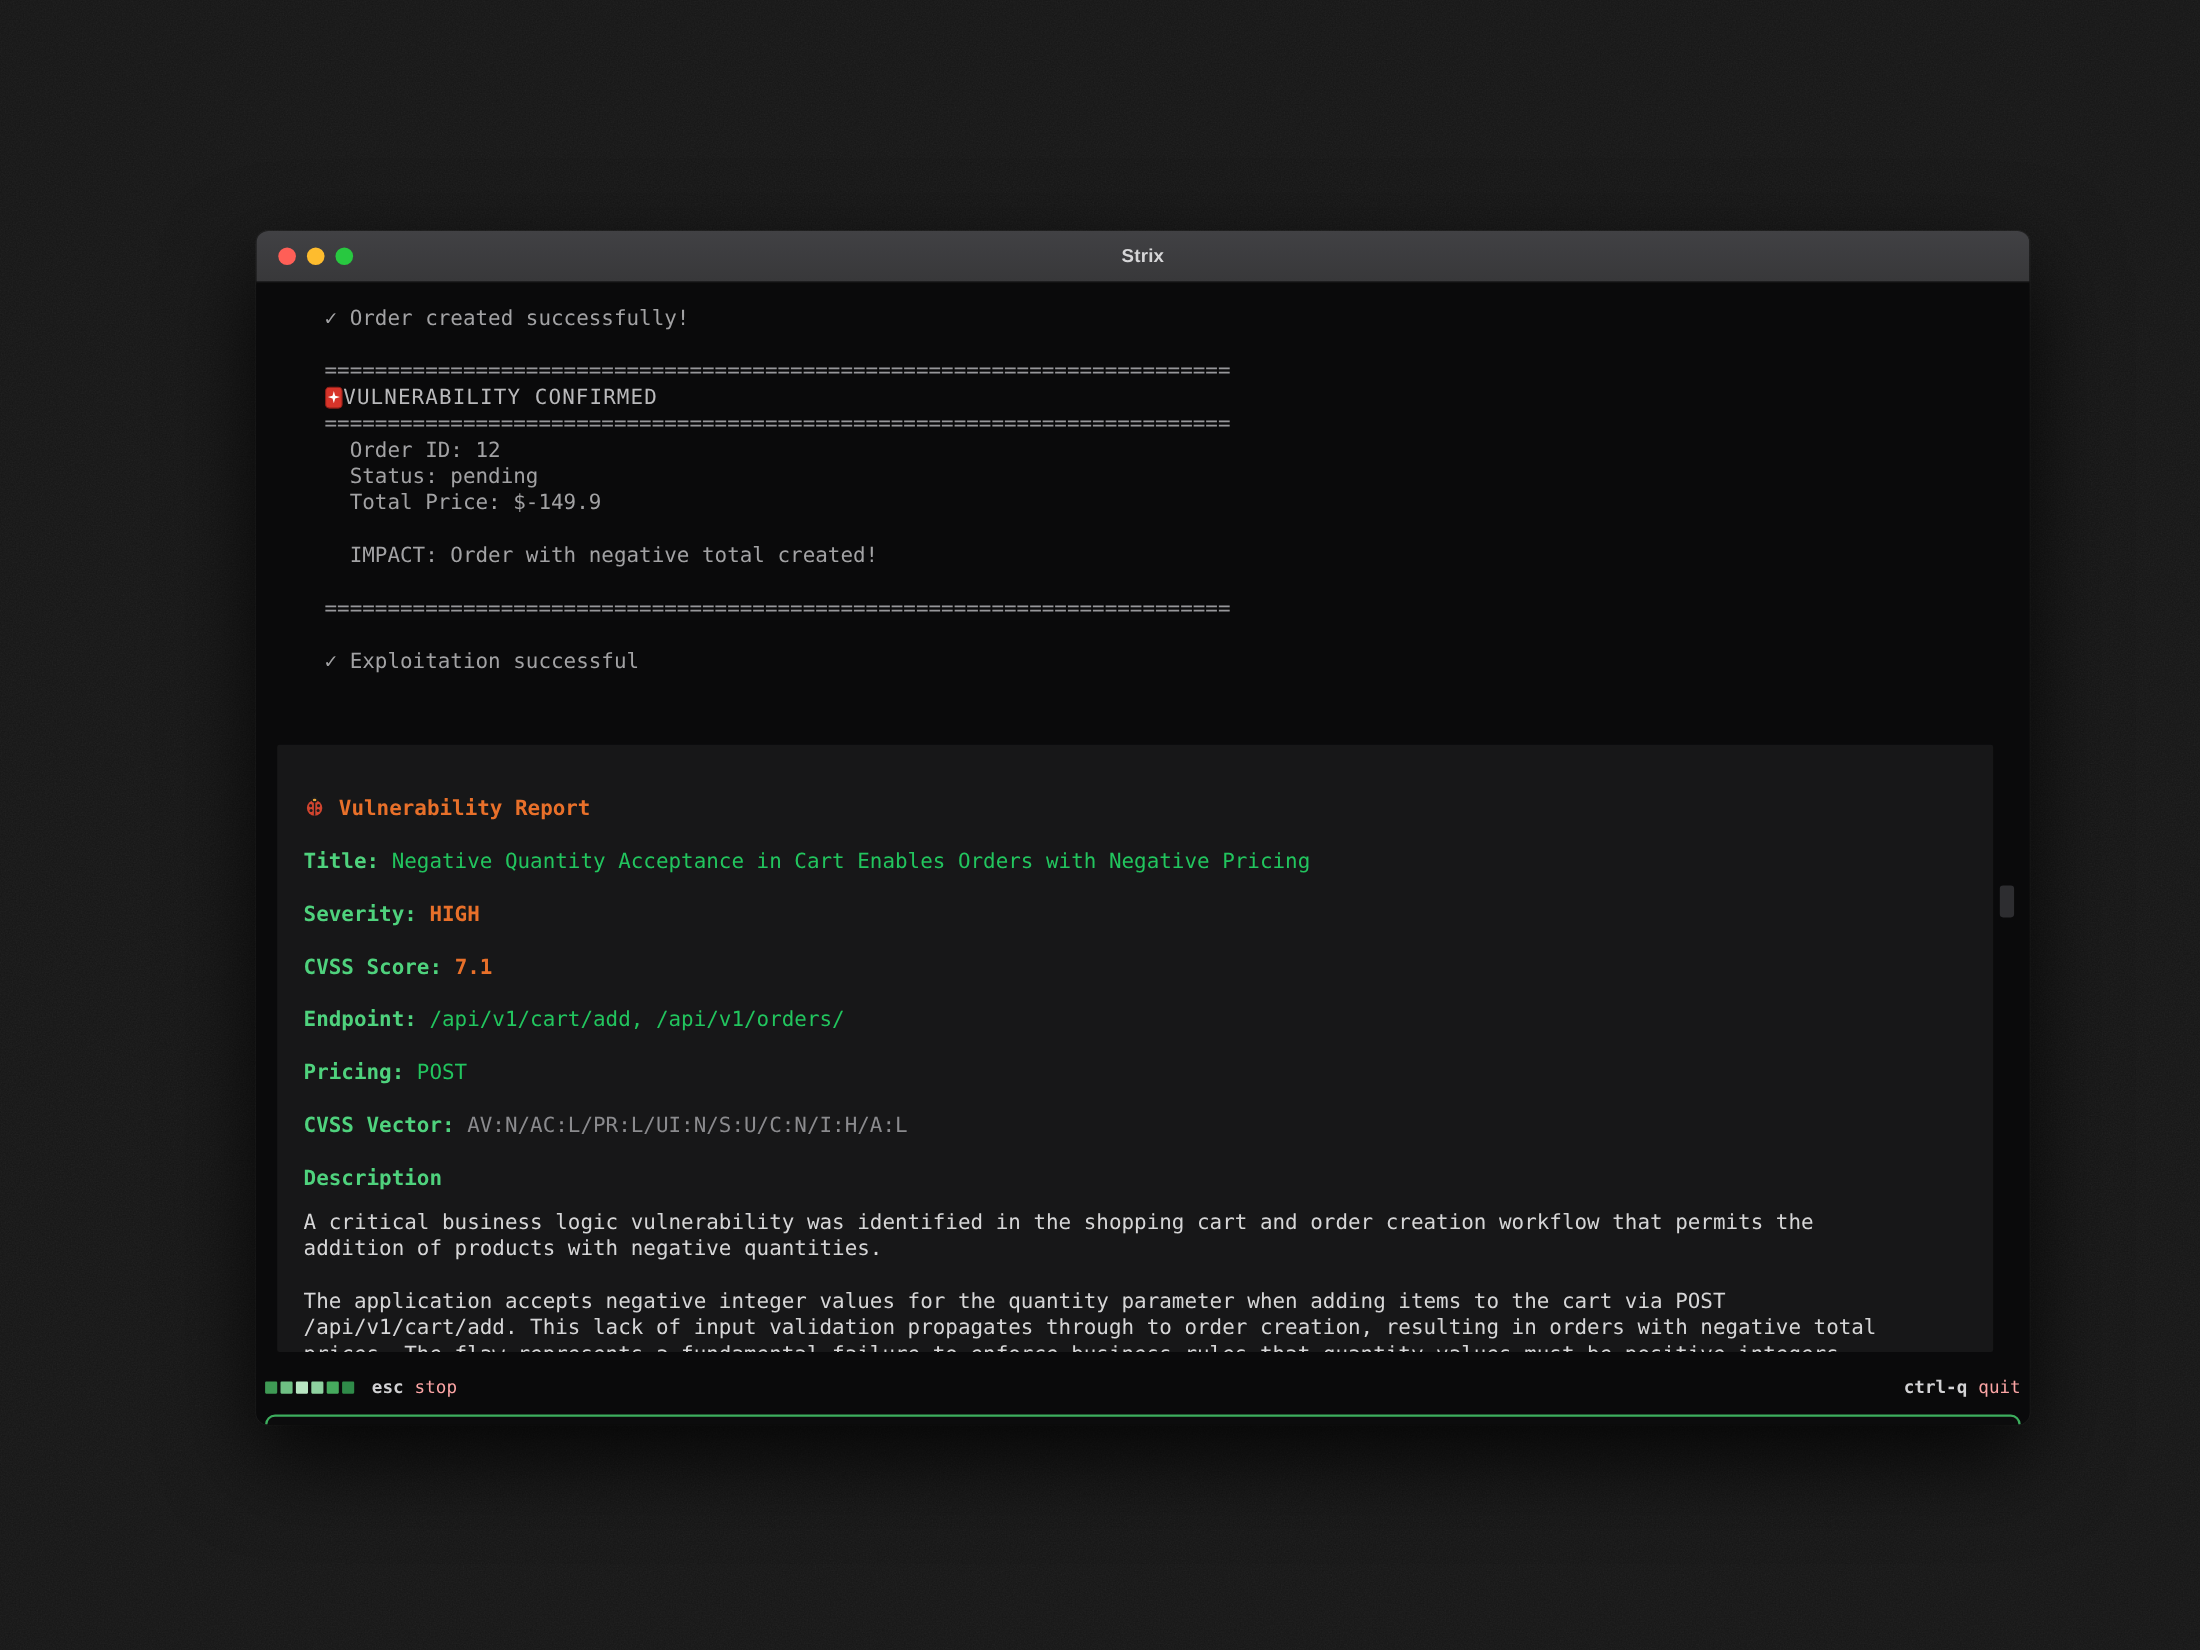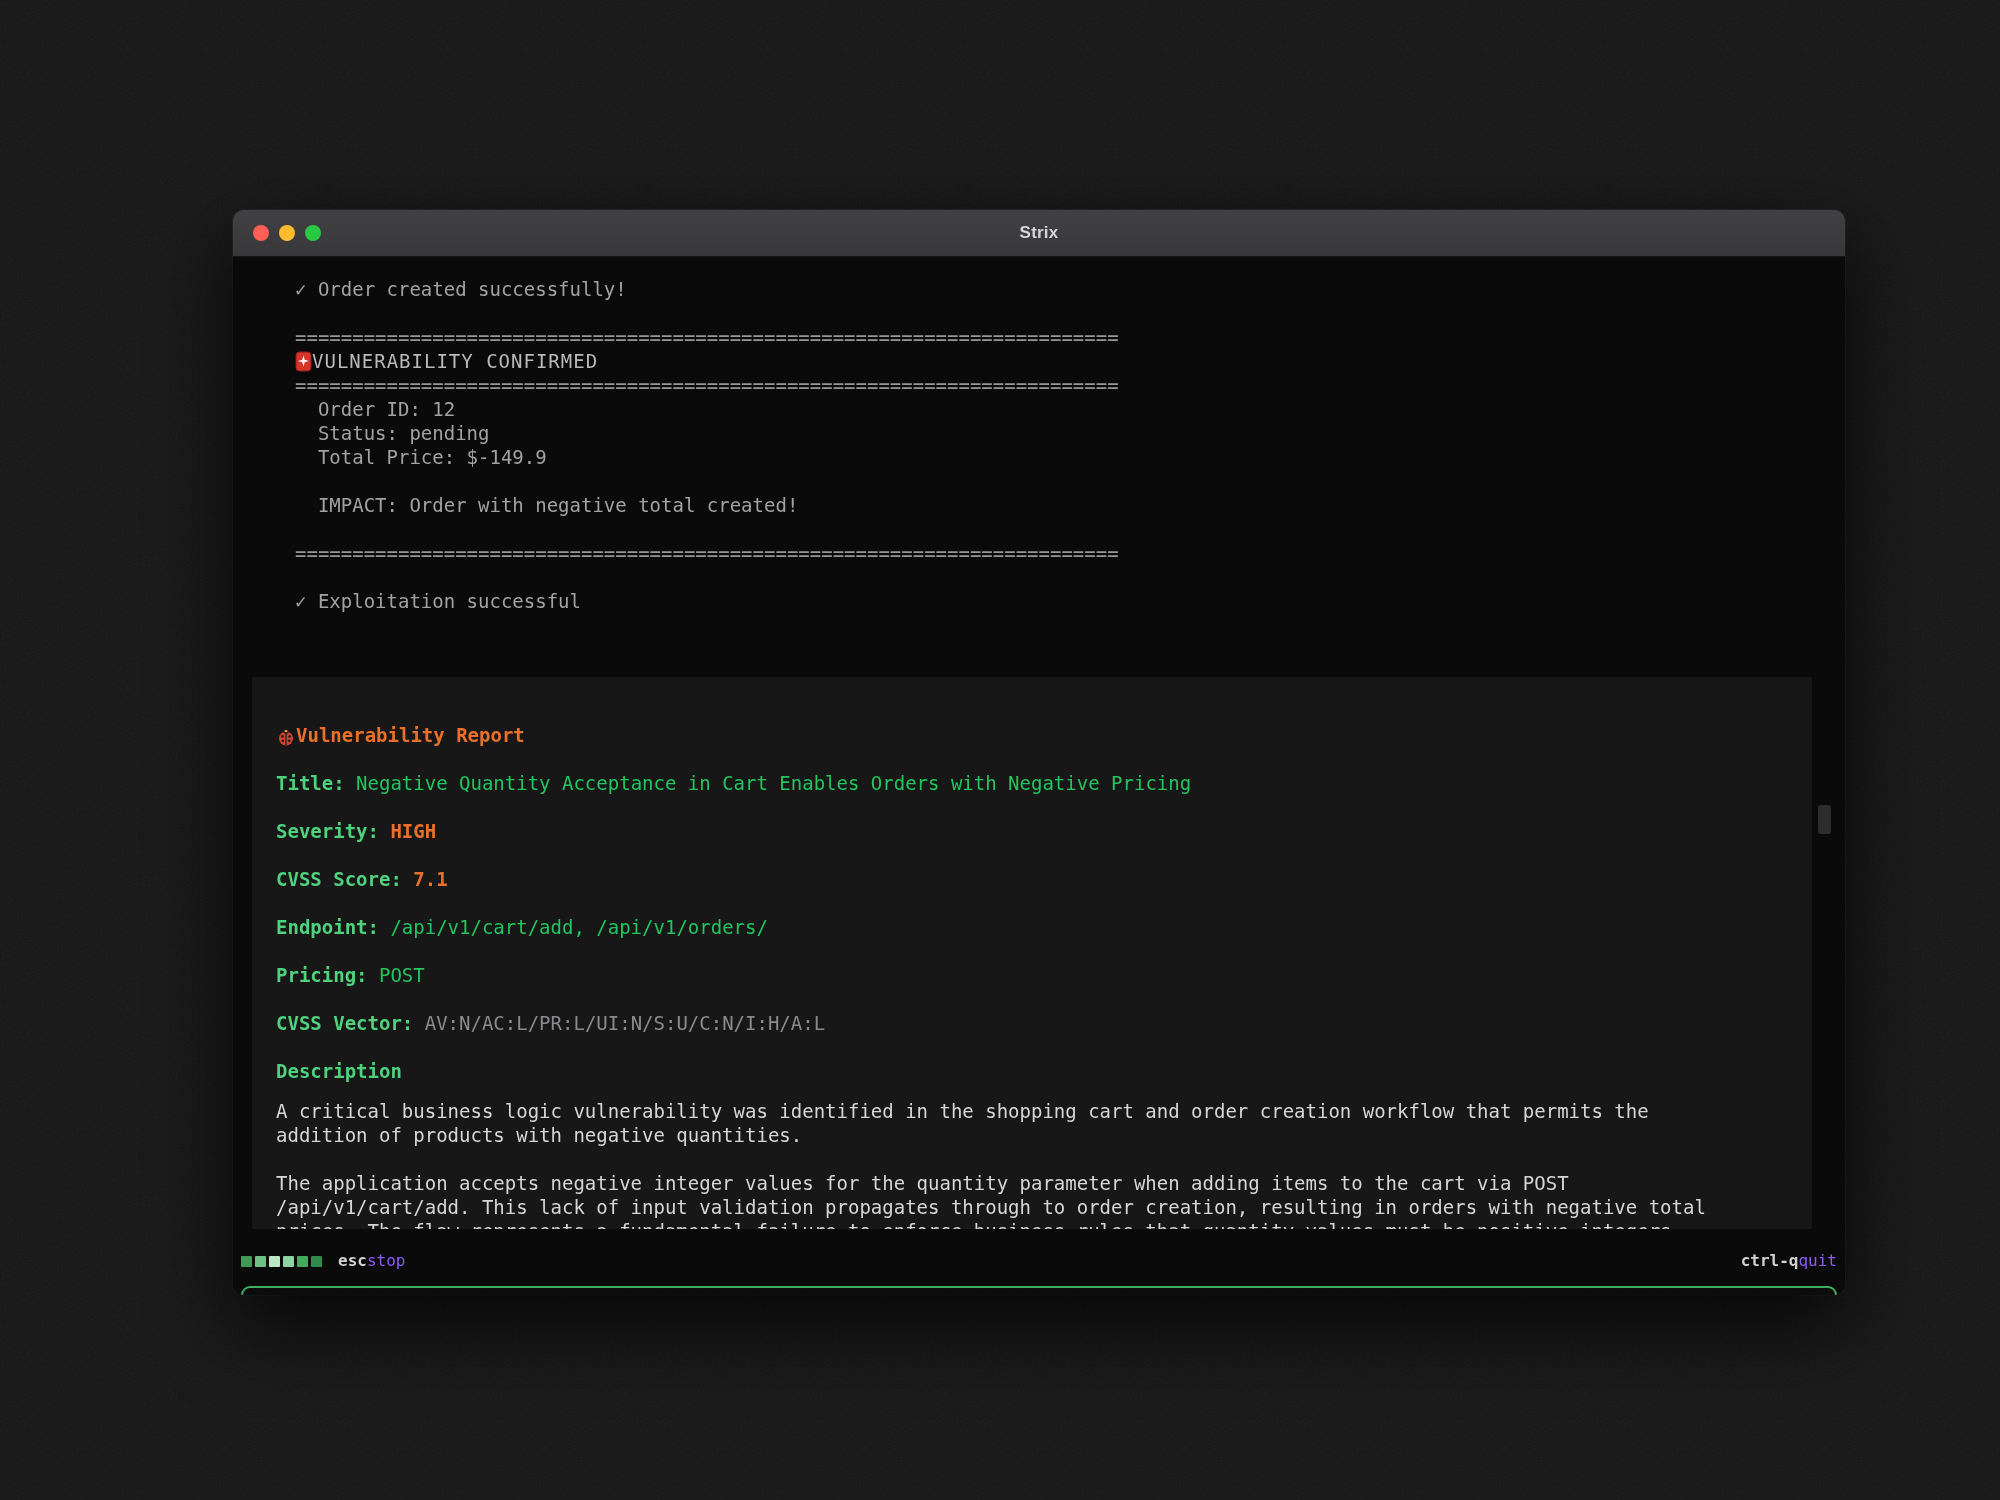--- a/index.html
+++ b/index.html
@@ -41,21 +41,21 @@
   .confirm-row .txt { letter-spacing:1px; }
   .icon { display:inline-flex; align-items:center; }
 
   
   .report {
     position:absolute; left:19px; top:419px; width:1560px; height:552px;
     background:#171718; border-radius:2px; overflow:hidden;
     padding:46px 24px 0 24px; font-size:19px; line-height:24px;
   }
   .r-row { height:24px; margin-bottom:24px; white-space:pre; }
-  .r-header { display:flex; align-items:flex-end; }
+  .r-header { display:flex; align-items:flex-start; gap:12px; }
   .orange { color:#e8702a; font-weight:bold; }
   .glabel { color:#4fd27d; font-weight:bold;text-align:right; }
   .white  { color:#22c55e; }
   .dim    { color:#8b8b8e; }
   .para { white-space:pre-wrap; color:#d6d6d7; margin-bottom:24px; }
   .desc-heading { height:24px; margin-bottom:16px; }
 
   
   .scroll-thumb {
     position:absolute; left:1585px; top:547px; width:13px; height:29px;
@@ -63,21 +63,21 @@
   }
 
   
   .statusbar {
     position:absolute; left:8px; right:8px; top:988px; height:30px;
     display:flex; align-items:center; font-size:16px;
   }
   .spinner { display:flex; align-items:center; gap:3px; margin-right:16px; }
   .sq { width:11px; height:11px; display:inline-block; border-radius:1px; }
   .key { color:#d2d2d4; font-weight:bold; }
-  .action { color:#8b5cf6; }
+  .action { color:#fca5a5; margin-left:10px; }
   .sb-right { margin-left:auto; display:flex; align-items:center; }
 
   
   .inputbox {
     position:absolute; left:8px; right:8px; top:1028px; height:50px;
     border:2px solid #3dae5e; border-radius:9px; background:#0c0c0d;
     display:flex; align-items:center; padding-left:15px; font-size:20px;
   }
 </style>
 </head>

